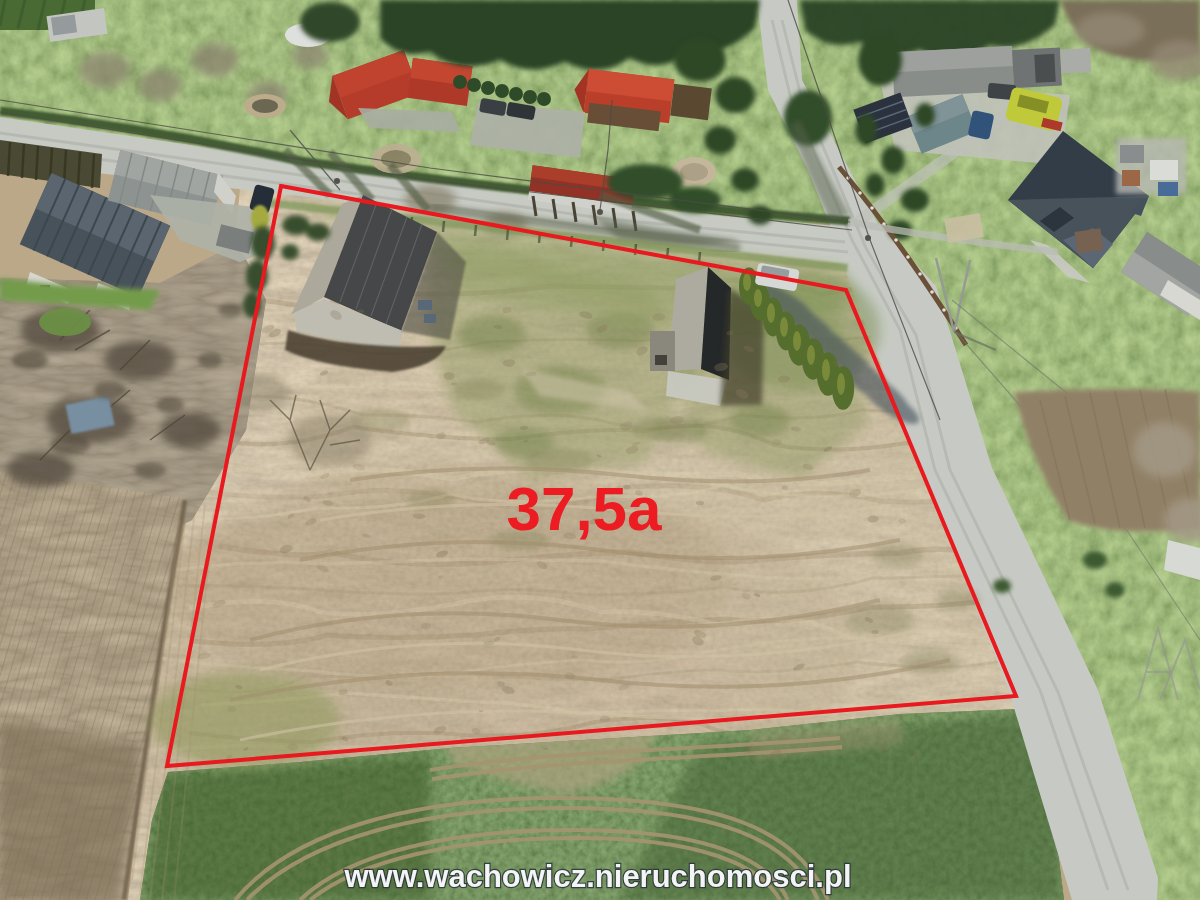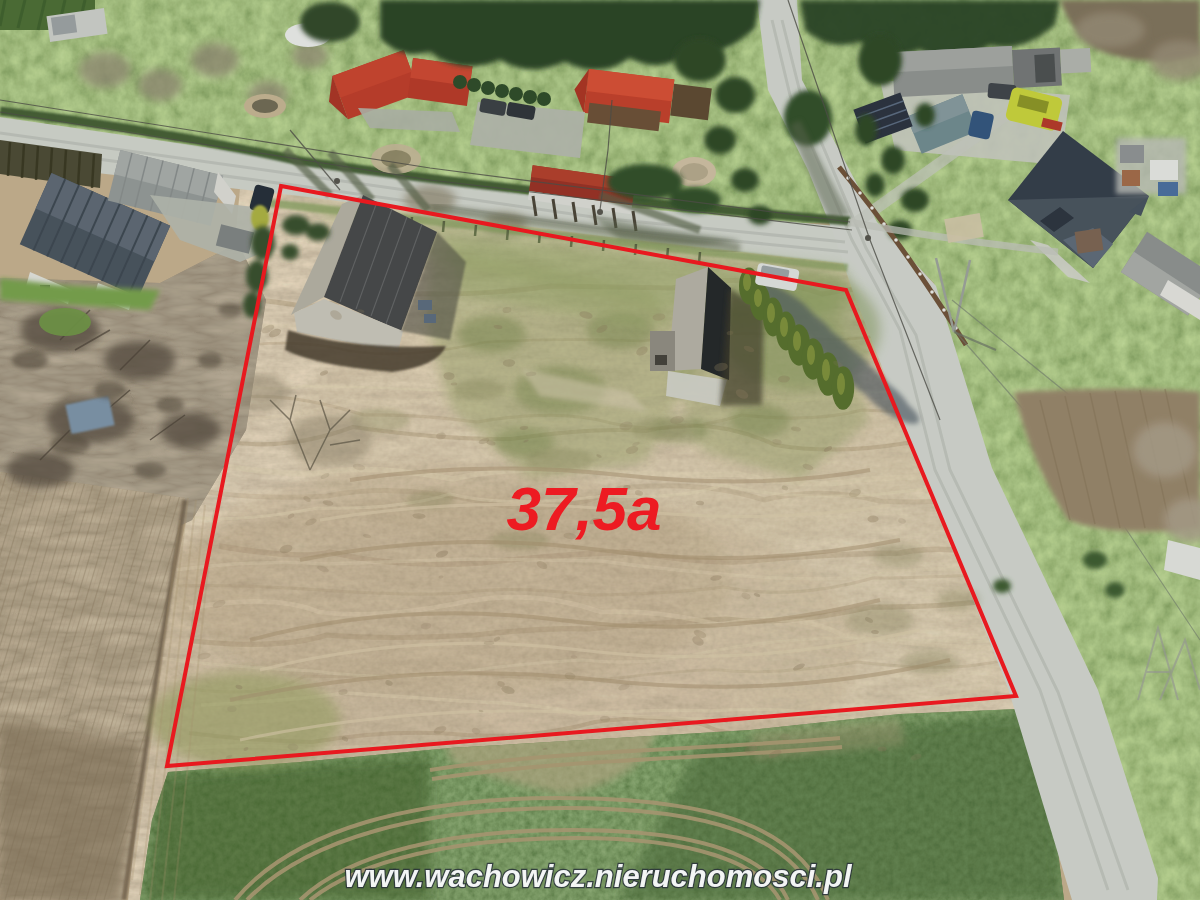--- a/index.html
+++ b/index.html
@@ -1,16 +1,16 @@
 <!DOCTYPE html>
 <html><head>
 <meta charset="utf-8">
 <style>
   html,body{margin:0;padding:0;background:#777;}
-  #stage{width:1200px;height:900px;position:relative;overflow:hidden;font-family:"Liberation Sans",sans-serif;font-style:italic;}
+  #stage{width:1200px;height:900px;position:relative;overflow:hidden;font-family:"Liberation Sans",sans-serif;}
   svg{display:block;}
 </style>
 </head>
 <body>
 <div id="stage">
 <svg width="1200" height="900" viewBox="0 0 1200 900">
 <defs>
   <clipPath id="cpGreen">
           <path d="M0,0 H1200 V900 H1150 L1085,690 L965,468 L934,283 L872,220 L600,233 L300,192 L0,155 Z"></path>
         </clipPath>

